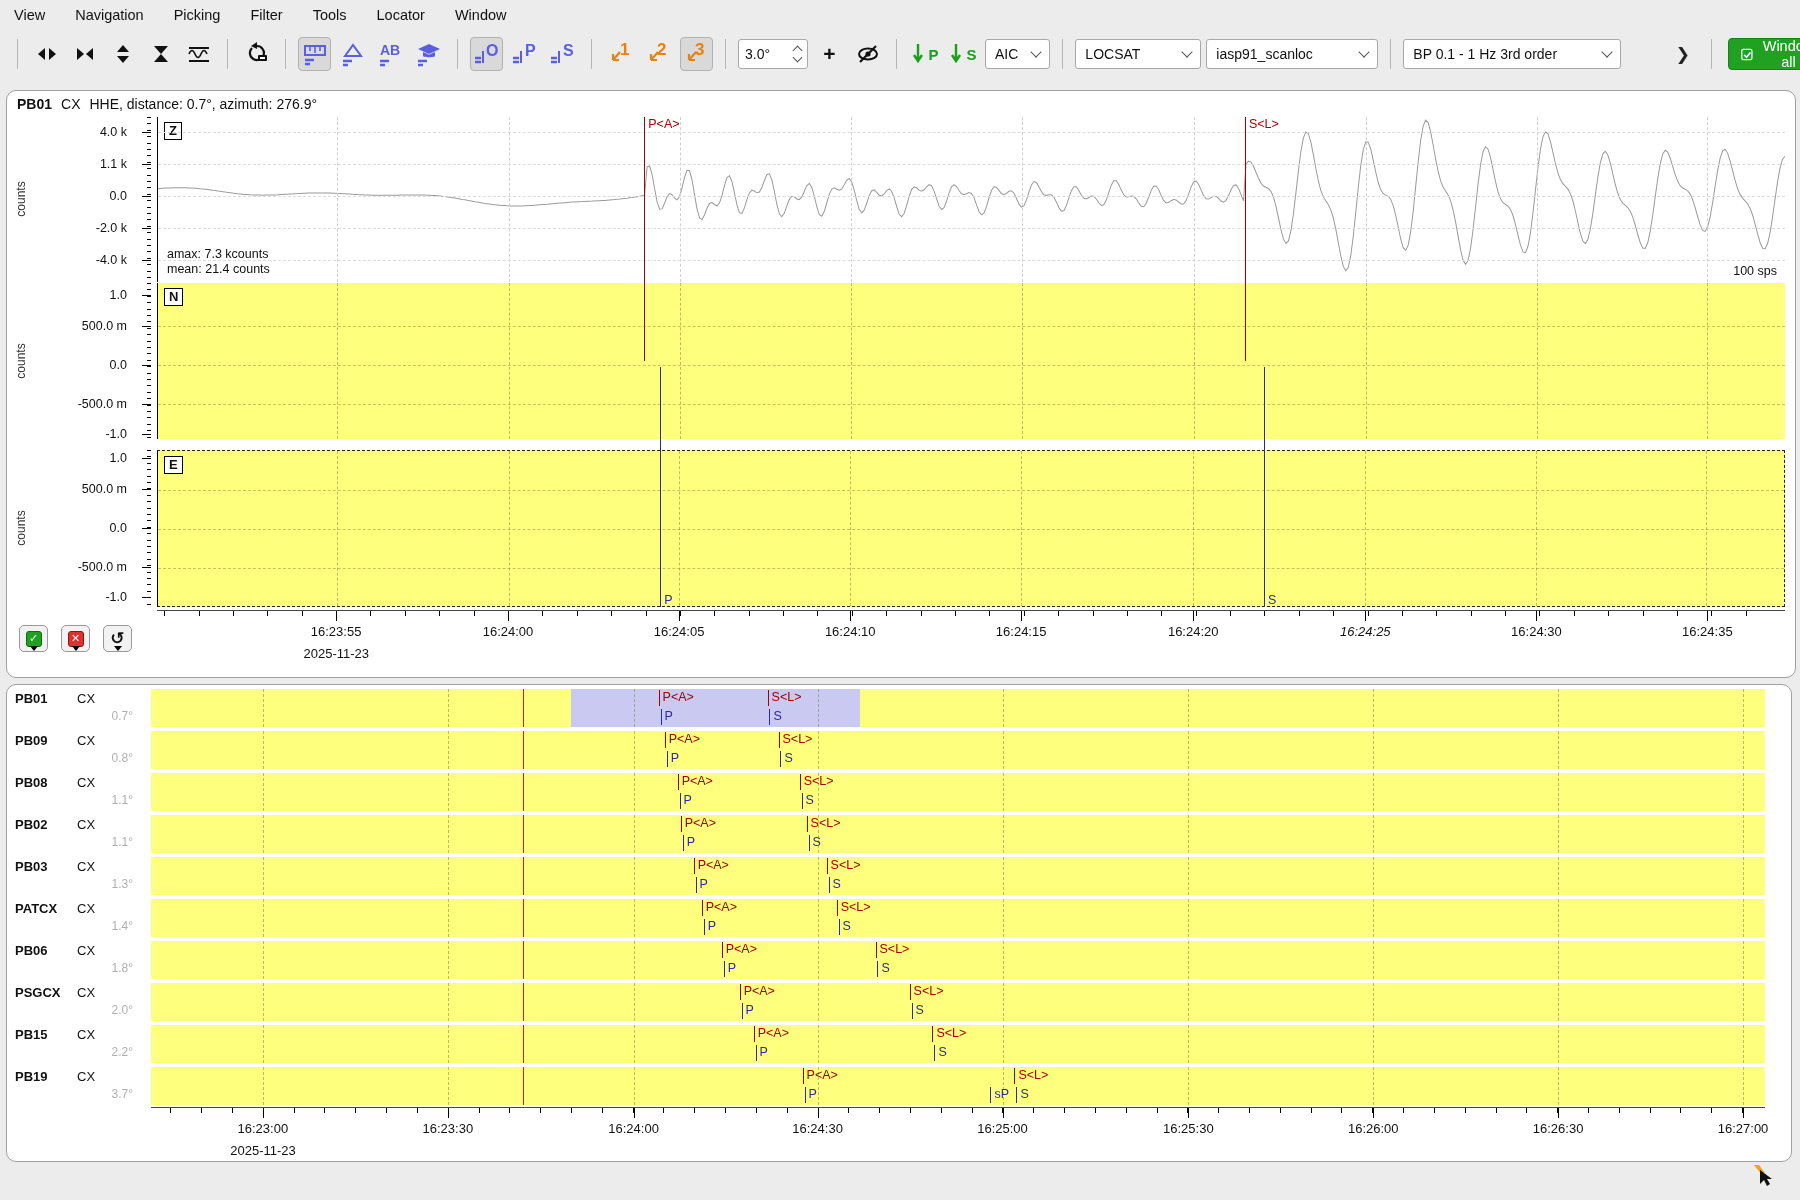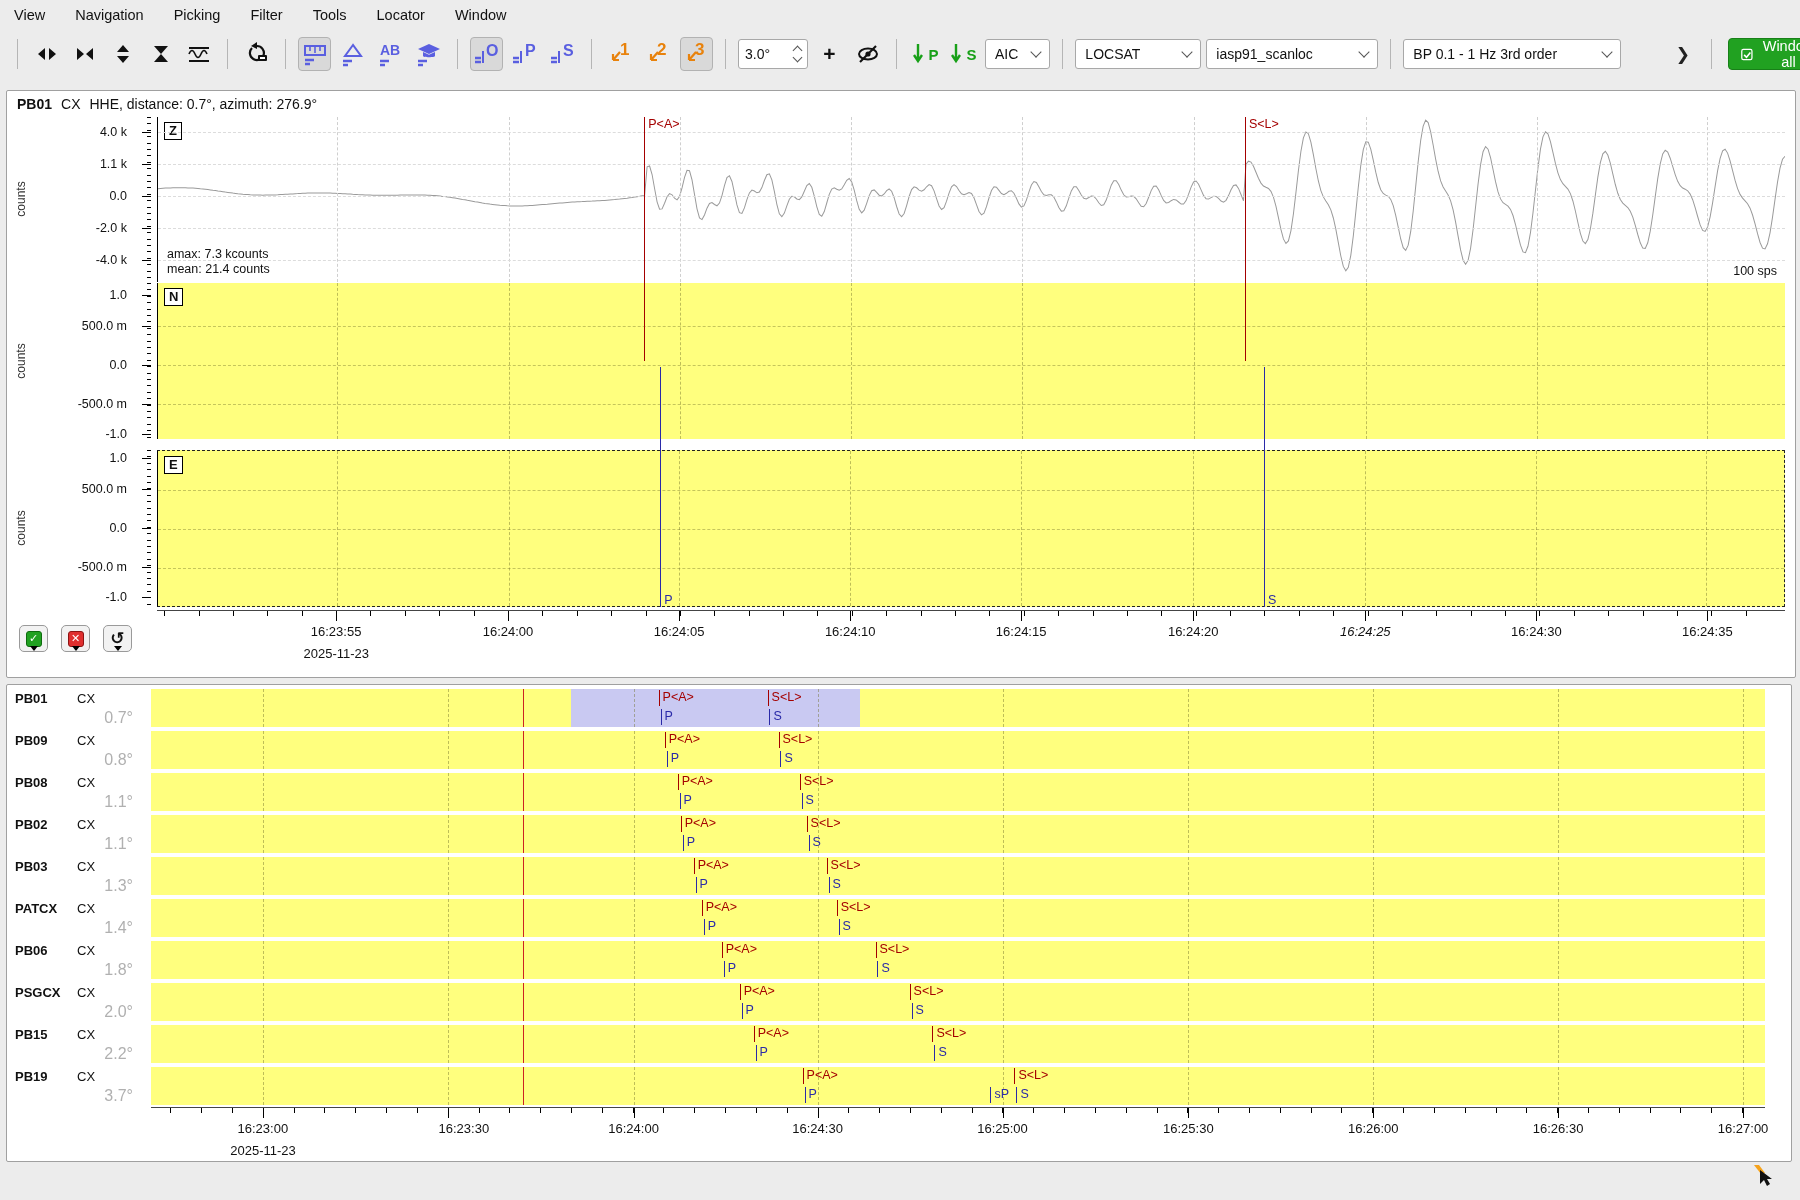--- a/index.html
+++ b/index.html
@@ -32,21 +32,21 @@
   .spin .arrows i{width:7px;height:7px;border-right:1.4px solid #555;border-bottom:1.4px solid #555;display:block}
   .spin .arrows i.up{transform:rotate(-135deg)}
   .spin .arrows i.dn{transform:rotate(45deg);margin-top:-3px}
   #applyAll{height:32px;background:#21a121;border:1px solid #188018;border-radius:4px;color:#fff;
             display:flex;align-items:center;gap:8px;padding:0 12px;font-size:14.5px;margin-left:4px}
   .gletter{font-weight:bold;color:var(--green);font-size:15px}
   .plainplus{font-size:21px;color:#111;font-weight:bold}
   .chevbtn{font-size:17px;color:#222}
 
   
-  .card{position:absolute;background:#fff;border:1px solid var(--panelborder);border-radius:2px}
+  .card{position:absolute;background:#fff;border:1px solid var(--panelborder);border-radius:10px}
   #topPanel{left:6px;top:90px;width:1790px;height:588px}
   #bottomPanel{left:6px;top:684px;width:1786px;height:478px}
 
   #tpHeader{position:absolute;left:10px;top:5px;font-size:14px}
   #tpHeader b{margin-right:9px}
   #tpHeader .net{margin-right:9px}
 
   #traceArea{position:absolute;left:0;top:26px;right:10px;height:490px}
   #axisCol{position:absolute;left:0;top:0;width:150px;height:490px}
   .ytick{position:absolute;right:30px;font-size:12.5px;white-space:nowrap}
@@ -96,21 +96,21 @@
   .flagbtn .undo{font-size:17px;font-weight:bold;color:#111;line-height:14px}
   .flagbtn .tri{position:absolute;bottom:0;left:50%;margin-left:-4px;width:0;height:0;
                 border-left:4px solid transparent;border-right:4px solid transparent;border-top:5px solid #000}
 
   
   #rows{position:absolute;left:0;top:4px;right:0}
   .brow{display:flex;height:38px;margin-bottom:4px}
   .blab{width:144px;position:relative;flex:0 0 auto}
   .blab .nm{position:absolute;left:8px;top:2px;font-size:13px;font-weight:bold}
   .blab .nt{position:absolute;left:70px;top:2px;font-size:13px}
-  .blab .ds{position:absolute;right:18px;top:20px;font-size:16px;color:#b0b0b0}
+  .blab .ds{position:absolute;right:18px;top:20px;font-size:12px;color:#b0b0b0}
   .btr{flex:1;margin-right:26px;position:relative;background:var(--yellow)}
   .selwin{position:absolute;top:0;bottom:0;background:var(--sel);z-index:1}
   .btr .vg{z-index:2}
   .originline{position:absolute;top:0;bottom:0;width:0;border-left:1px solid var(--origin);z-index:3}
   .mk{position:absolute;width:0;z-index:4}
   .mk.red{border-left:1.6px solid var(--red);top:1px;height:16px}
   .mk.blue{border-left:1.6px solid var(--blue2);top:20px;height:16px}
   .mk span{position:absolute;left:3px;top:0;font-size:12.5px;white-space:nowrap}
   .mk.red span{color:var(--red)}
   .mk.blue span{color:var(--blue2)}
@@ -893,21 +893,21 @@
       <i class="tick major" style="left: 29.9%;"></i>
       <i class="tick major" style="left: 41.3%;"></i>
       <i class="tick major" style="left: 52.76%;"></i>
       <i class="tick major" style="left: 64.27%;"></i>
       <i class="tick major" style="left: 75.73%;"></i>
       <i class="tick major" style="left: 87.18%;"></i>
       <i class="tick major" style="left: 98.64%;"></i>
     </div>
   <div class="labelsrow" id="botLabels">
       <span class="tlabel" style="left: 6.93%;">16:23:00</span>
-      <span class="tlabel" style="left: 18.39%; margin-left: 16px;">16:23:30</span>
+      <span class="tlabel" style="left: 18.39%;">16:23:30</span>
       <span class="tlabel" style="left: 29.9%;">16:24:00</span>
       <span class="tlabel" style="left: 41.3%;">16:24:30</span>
       <span class="tlabel" style="left: 52.76%;">16:25:00</span>
       <span class="tlabel" style="left: 64.27%;">16:25:30</span>
       <span class="tlabel" style="left: 75.73%;">16:26:00</span>
       <span class="tlabel" style="left: 87.18%;">16:26:30</span>
       <span class="tlabel" style="left: 98.64%;">16:27:00</span>
     </div>
   <span class="datelabel" id="botDate" style="left: 255.989px;">2025-11-23</span>
 </div>

